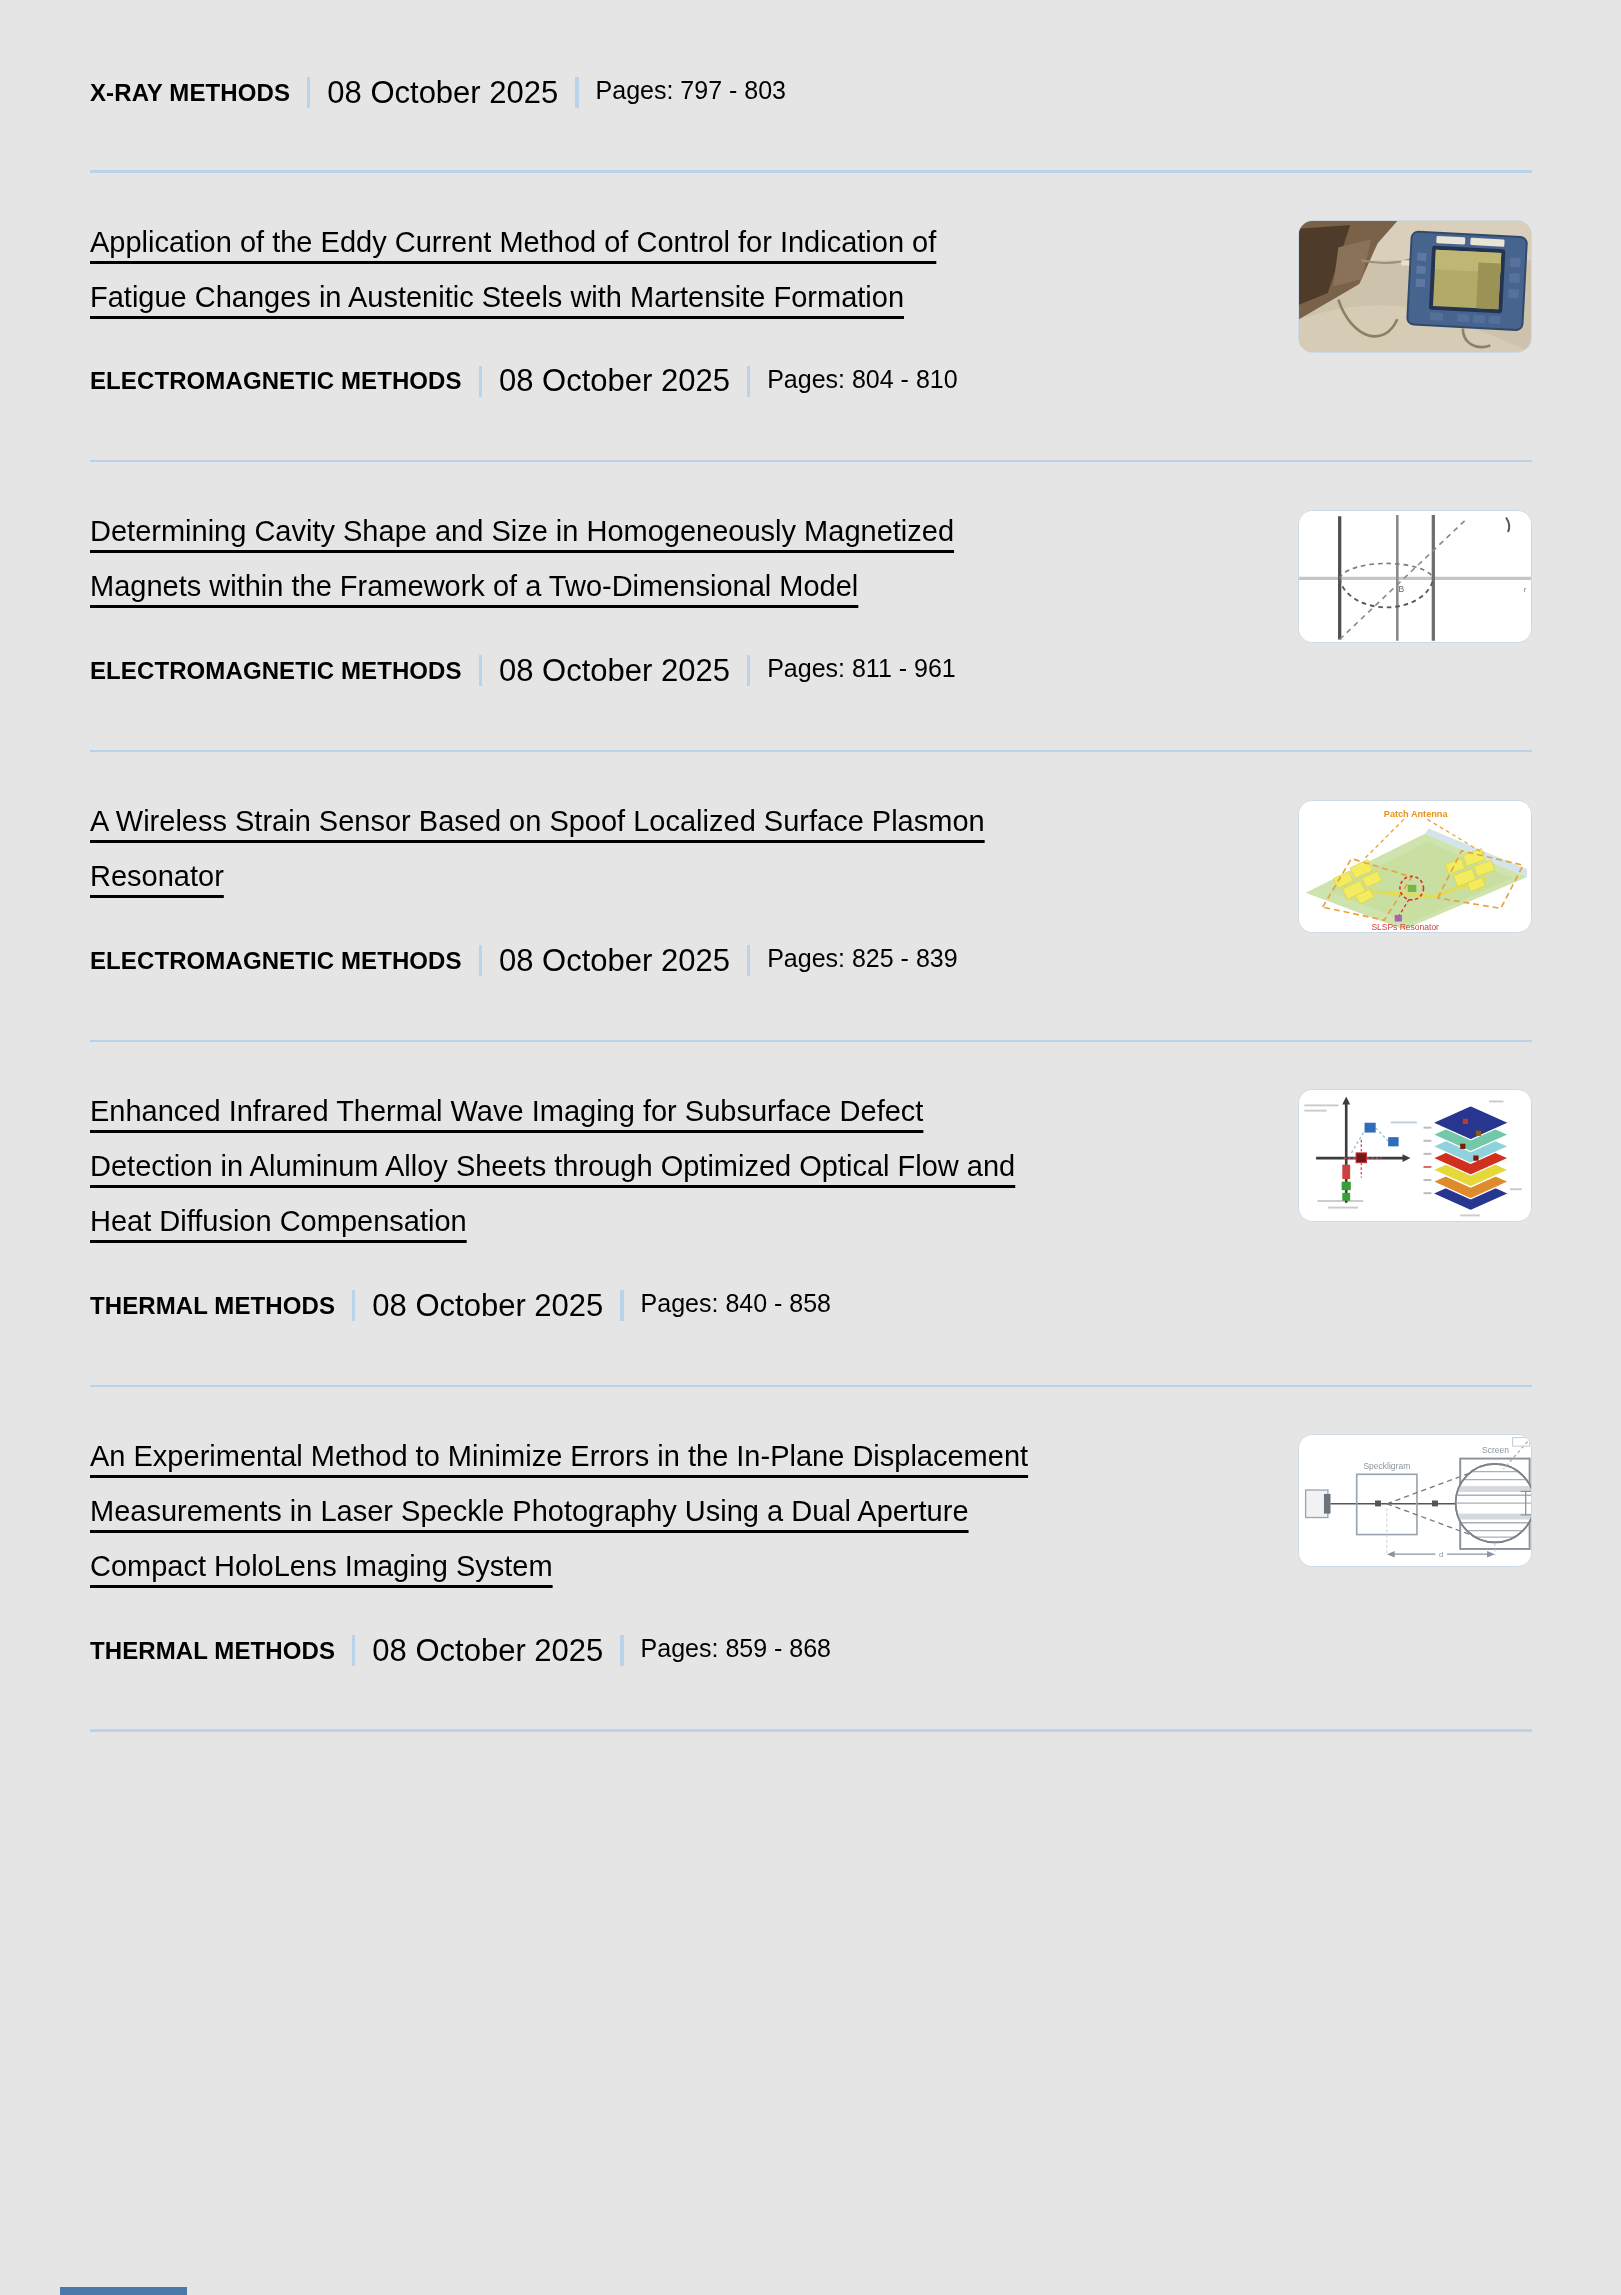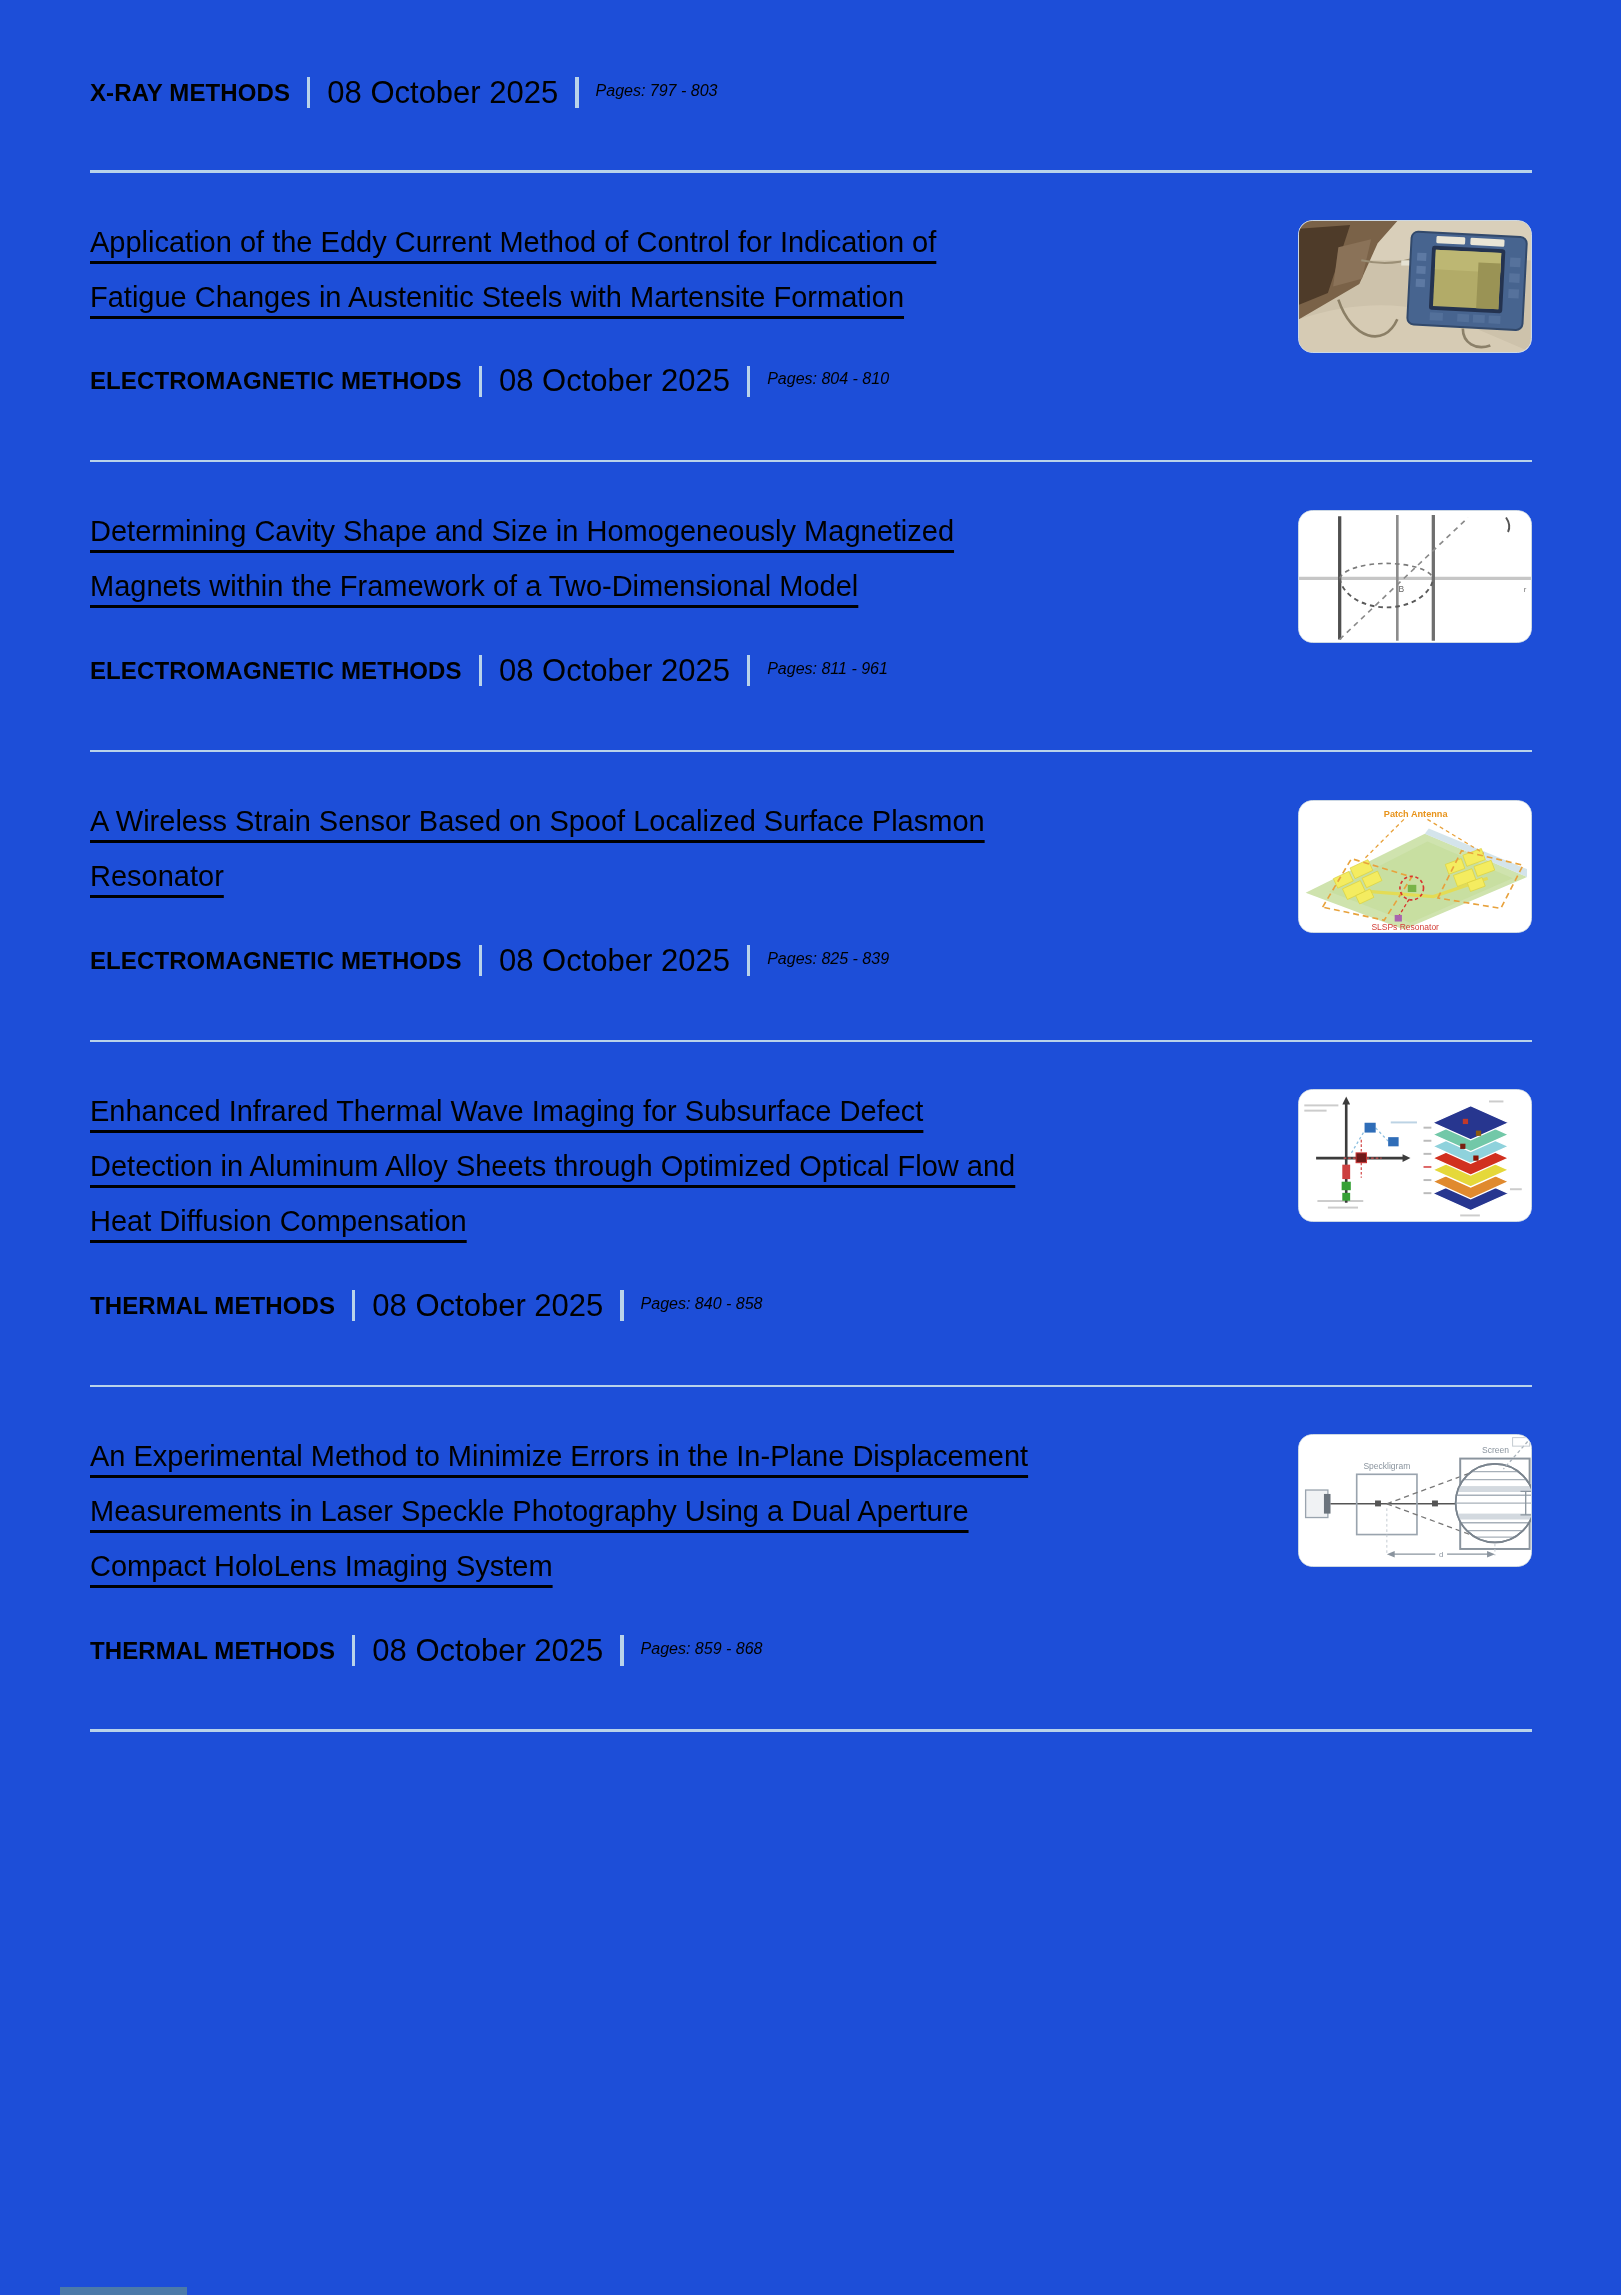--- a/index.html
+++ b/index.html
@@ -1,22 +1,22 @@
 <!DOCTYPE html>
 <html style="font-size:10.5px"><head>
 <meta charset="utf-8">
 <style>
   html,body{margin:0;padding:0;background:#fff;}
-  .page{position:relative;width:1622px;height:2295px;background:#1d4ed8;overflow:hidden;
+  .page{position:relative;width:1622px;height:2295px;background:#e5e5e5;overflow:hidden;
         font-family:"Liberation Sans",sans-serif;color:#000;}
   .content{padding:0 90px;}
   .meta{display:flex;align-items:center;gap:17px;height:31px;}
   .cat{font-size:24px;font-weight:bold;letter-spacing:0.1px;white-space:nowrap;}
   .date{font-size:31px;white-space:nowrap;}
-  .pages{font-size:16px;white-space:nowrap;position:relative;top:-2px;font-style:italic;}
+  .pages{font-size:25px;white-space:nowrap;position:relative;top:-2px;}
   .vsep{width:3.3px;height:31px;background:#b9d3ea;flex:0 0 auto;}
   .top-meta{padding-top:77px;}
   .divider{height:2.6px;background:#b9d3ea;margin-top:62px;}
   .article{display:flex;justify-content:space-between;align-items:flex-start;
            padding-top:42px;}
   .article .left{max-width:1113px;}
   .title{font-size:29px;font-weight:normal;line-height:55px;color:#000;white-space:pre-line;
          text-decoration:underline;text-decoration-thickness:3.3px;text-underline-offset:9.2px;
          cursor:pointer;display:inline;}
   .article .meta{margin-top:41px;margin-bottom:1.3px;}

